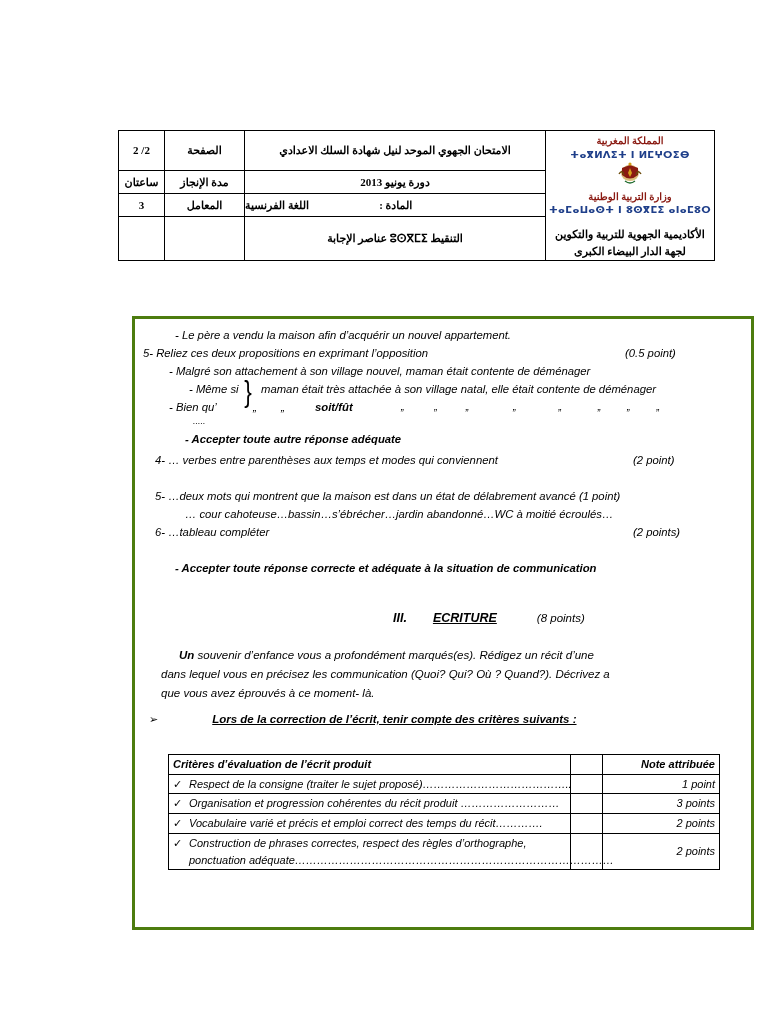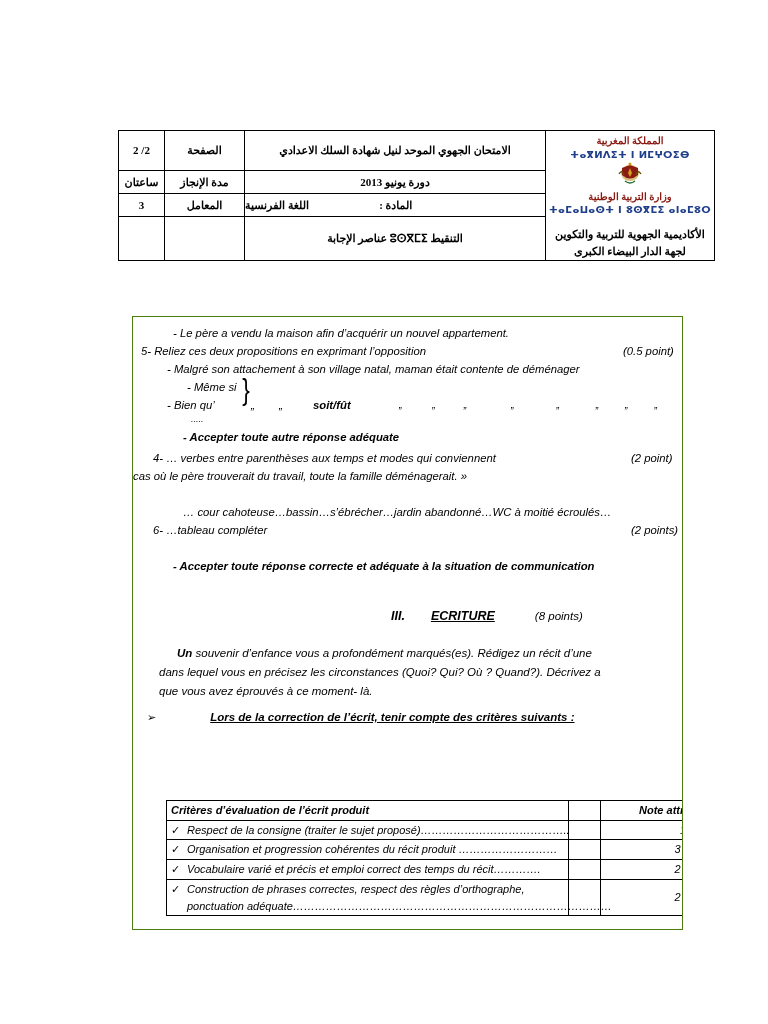--- a/index.html
+++ b/index.html
@@ -86,23 +86,23 @@
     text-align: center;
     padding: 10px 3px 0 3px;
     direction: rtl;
   }
 
   
   #content-box {
     position: absolute;
     left: 132px;
     top: 316px;
-    width: 551px;
+    width: 622px;
     height: 614px;
-    border: 1px solid #4d7c0f;
+    border: 3px solid #4d7c0f;
     overflow: hidden;
     box-sizing: border-box;
   }
   #content-inner {
     position: relative;
     width: 620px;   
     height: 100%;
     font-family: "Liberation Sans", sans-serif;
     font-style: italic;
     font-size: 11.3px;
@@ -179,21 +179,20 @@
 
   
   #criteria-table {
     position: absolute;
     left: 33px;
     top: 435px;
     width: 552px;
     border-collapse: collapse;
     table-layout: fixed;
     font-style: italic;
-    margin-top: 48px;
   }
   #criteria-table td {
     border: 1px solid #000;
     padding: 1px 4px;
     font-size: 11px;
     font-style: italic;
     vertical-align: middle;
   }
   .cc-crit { width: 392px; }
   .cc-gap  { width: 22px; }
@@ -257,24 +256,25 @@
   </table>
 
 <div id="content-box">
   <div id="content-inner">
 
     <div class="ln" style="left:40px; top:8px;">- Le père a vendu la maison afin d’acquérir un nouvel appartement.</div>
 
     <div class="ln" style="left:8px; top:26px;">5- Reliez ces deux propositions en exprimant l’opposition</div>
     <div class="pts" style="left:490px; top:26px;">(0.5 point)</div>
 
-    <div class="ln" style="left:34px; top:44px;">- Malgré son attachement à son village natal, maman était contente de déménager</div>
+    <div class="ln" style="left:34px; top:44px;">- Malgré son attachement à son village nouvel, maman était contente de déménager</div>
 
     <div class="ln" style="left:34px; top:62px;margin-left:20px;">- Même si</div>
     <div class="brace" style="left:108px; top:58px;">}</div>
+    <div class="ln" style="left:126px; top:62px;">maman était très attachée à son village natal, elle était contente de déménager</div>
 
     <div class="ln" style="left:34px; top:80px;">- Bien qu’</div>
     <div class="ln" style="left:118px; top:80px;">„</div>
     <div class="ln" style="left:146px; top:80px;">„</div>
     <div class="ln b" style="left:180px; top:80px;">soit/fût</div>
     <div class="dittos" id="ditto-row" style="left:238px; top:80px;">
         <span style="margin-left: 28px;">„</span>
         <span style="margin-left: 30px;">„</span>
         <span style="margin-left: 28px;">„</span>
         <span style="margin-left: 44px;">„</span>
@@ -284,36 +284,36 @@
         <span style="margin-left: 26px;">„</span>
       </div>
 
     <div class="ln" style="left:58px; top:96px; font-size:9px;">.....</div>
 
     <div class="ln b" style="left:50px; top:112px;">-    Accepter toute autre réponse adéquate</div>
 
     <div class="ln" style="left:20px; top:133px;">4-   … verbes entre parenthèses aux temps et modes qui conviennent</div>
     <div class="pts" style="left:498px; top:133px;">(2 point)</div>
 
-    <div class="ln" style="left:0px; top:151px;">cas où le père trouverait  du travail, toute la famille déménagerait. »</div>
-
+
+    <div class="ln" style="left:20px; top:169px;">5-   …deux mots qui montrent que la maison est dans un état de délabrement avancé (1  point)</div>
     <div class="ln" style="left:50px; top:187px;">… cour cahoteuse…bassin…s’ébrécher…jardin abandonné…WC à moitié écroulés…</div>
 
     <div class="ln" style="left:20px; top:205px;">6-   …tableau compléter</div>
     <div class="pts" style="left:498px; top:205px;">(2 points)</div>
 
     <div class="ln b" style="left:40px; top:241px;">- Accepter toute réponse correcte et adéquate à la situation de communication</div>
 
     <div id="ecriture-head">
       <span class="num">III.</span><span class="ttl">ECRITURE</span><span class="pt">(8 points)</span>
     </div>
 
     <div id="consigne">
       <div class="pl" style="left:18px; top:0px;"><span class="b">Un</span><span> souvenir d’enfance vous a profondément marqués(es). Rédigez un récit d’une</span></div>
-      <div class="pl" style="left:0px; top:19px;">dans lequel vous en  précisez les circonstances (Quoi? Qui? Où ? Quand?). Décrivez a</div>
+      <div class="pl" style="left:0px; top:19px;">dans lequel vous en  précisez les communication (Quoi? Qui? Où ? Quand?). Décrivez a</div>
       <div class="pl" style="left:0px; top:38px;">que vous avez  éprouvés à ce moment- là.</div>
     </div>
 
     <div id="bullet-line">
       <span class="arrow">➢</span><span class="txt">Lors de la correction de l’écrit, tenir compte des critères suivants :</span>
     </div>
 
     <table id="criteria-table">
       <tbody>
           <tr>

